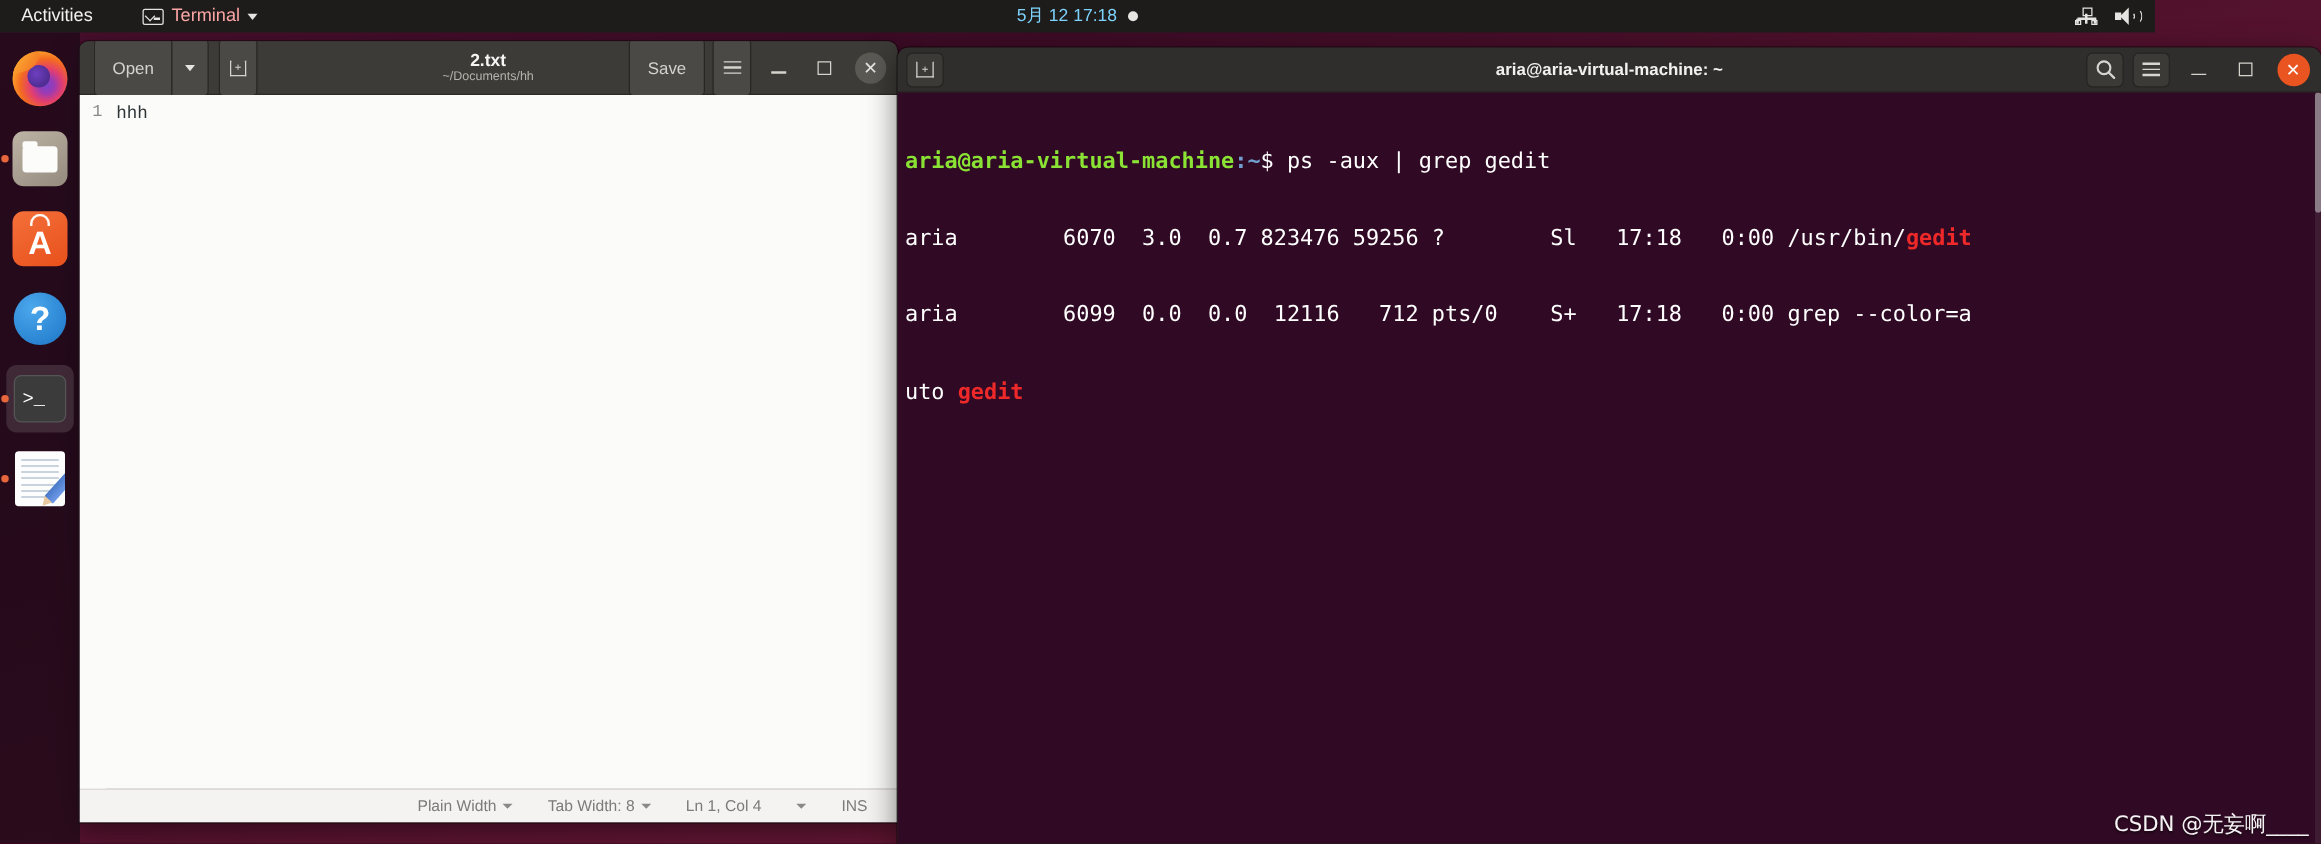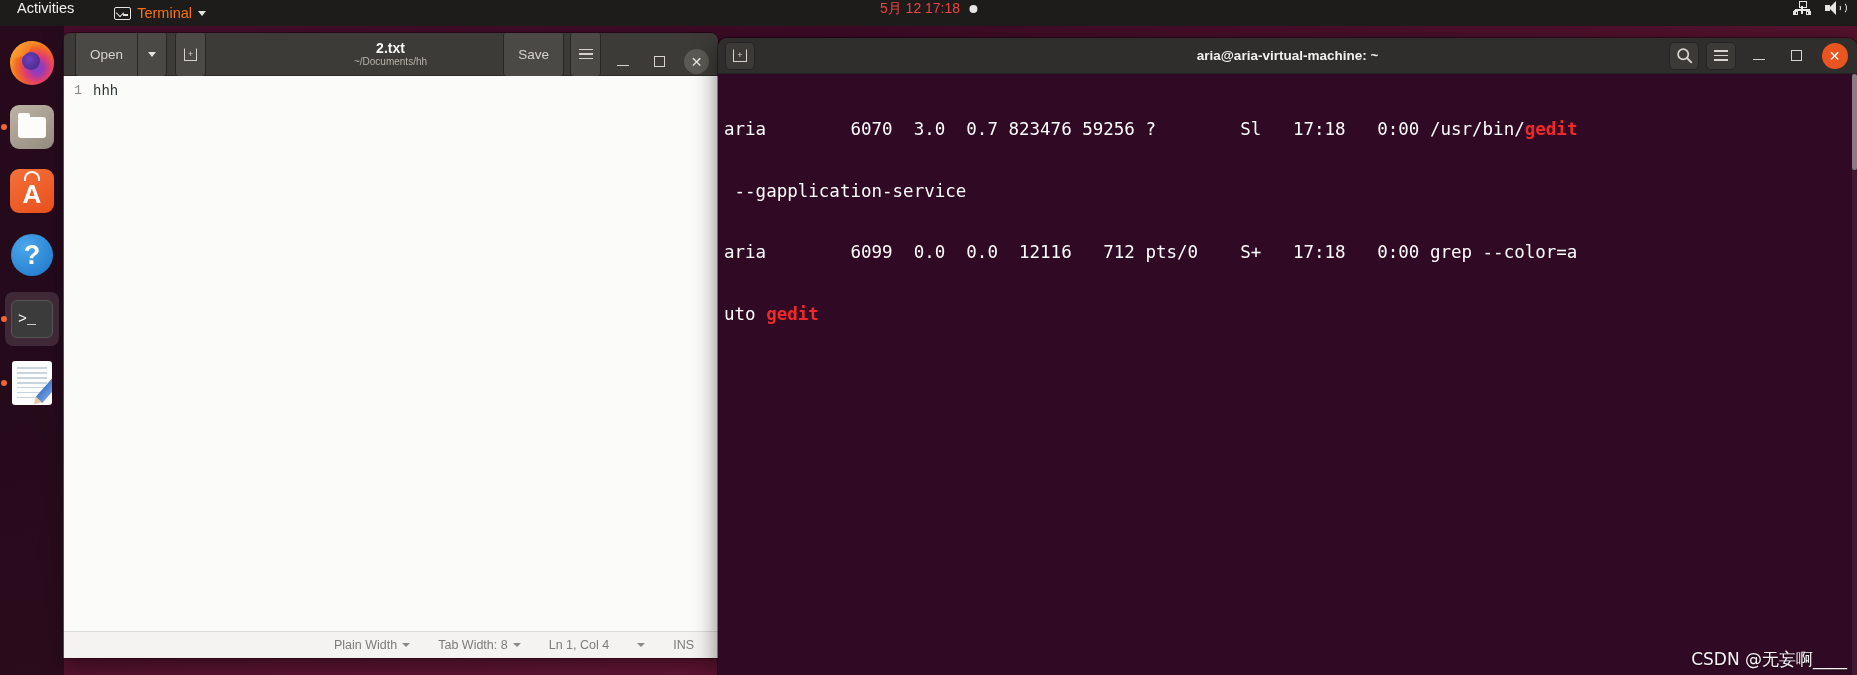--- a/index.html
+++ b/index.html
@@ -12,29 +12,29 @@
   #screen {
     position: relative;
     width: 1857px; height: 675px;
     background: linear-gradient(160deg, #4a0f2e 0%, #3d0b26 25%, #58132f 55%, #7a1b3c 100%);
     overflow: hidden;
   }
 
   
   #topbar {
     position: absolute; top: 0; left: 0;
-    width: 1857px; height: 26px;
+    width: 1724px; height: 26px;
     background: #1d1c1a;
-    display: flex; 
+    display: flex; align-items: center;
     color: #ffffff;
     font-size: 14px;
     z-index: 50;
   }
   .tb-activities { margin-left: 17px; color: #f2f1f0; font-size: 14.5px; }
-  .tb-app { display: flex; align-items: center; gap: 6px; margin-left: 40px; color: #f97316; font-size: 14.5px;}
+  .tb-app { display: flex; align-items: center; gap: 6px; margin-left: 40px; color: #fca5a5; font-size: 14.5px;}
   .tb-app-icon {
     width: 17px; height: 13px;
     border: 1.5px solid #e6e4e1; border-radius: 2px;
     position: relative;
     display: inline-block;
   }
   .tb-app-icon:before {
     content: ""; position: absolute; left: 2px; top: 2.5px;
     width: 5px; height: 5px;
     border-left: 1.5px solid #e6e4e1;
@@ -48,21 +48,21 @@
   .caret-down {
     width: 0; height: 0;
     border-left: 4.5px solid transparent;
     border-right: 4.5px solid transparent;
     border-top: 5px solid #e6e4e1;
     display: inline-block;
   }
   .tb-clock {
     position: absolute; left: 50%; transform: translateX(-50%);
     display: flex; align-items: center; gap: 9px;
-    color: #ef4444; font-size: 14px; white-space: nowrap;
+    color: #7dd3fc; font-size: 14px; white-space: nowrap;
   }
   .tb-dot { width: 8px; height: 8px; border-radius: 50%; background: #e8e6e3; display: inline-block;}
   .tb-right {
     position: absolute; right: 12px;
     display: flex; align-items: center; gap: 14px;
   }
   .ic-net { width: 18px; height: 14px; position: relative; }
   .ic-net:before {
     content:""; position:absolute; left:6px; top:0; width:6px; height:5px;
     border:1.6px solid #e6e4e1;
@@ -219,21 +219,21 @@
   .g-newtab .nt {
     width: 13px; height: 13px; border: 1.5px solid #d6d3cd; border-top-color: transparent;
     position: relative; font-size: 9px; color: #d6d3cd; line-height: 11px; text-align:center;
   }
   .g-title-wrap {
     position: absolute; left: 50%; transform: translateX(-50%);
     text-align: center; line-height: 1.15;
   }
   .g-title { color: #f6f5f4; font-size: 14px; font-weight: bold; }
   .g-subtitle { color: #b6b2ab; font-size: 10px; }
-  .g-right { margin-left: auto; display: flex; align-items: flex-end; gap: 6px; }
+  .g-right { margin-left: auto; display: flex; align-items: center; gap: 6px; }
   .g-save { padding: 0 14px; }
   .g-ham { width: 31px; padding: 0; flex-direction: column; gap: 3px; }
   .g-ham span { display:block; width:14px;height:1.6px;background:#d6d3cd; }
   .win-btn {
     width: 31px; height: 31px; display:flex;align-items:center;justify-content:center;
     color:#d6d3cd;
   }
   .win-min { font-size: 16px; }
   .win-min i { display:block; width:12px;height:1.6px;background:#d6d3cd; margin-top:8px;}
   .win-max i { display:block; width:11px;height:11px;border:1.6px solid #d6d3cd; }
@@ -491,22 +491,22 @@
           </div>
         <div class="win-btn win-max">
             <i></i>
           </div>
         <div class="win-btn">
           <span class="t-close">✕</span>
         </div>
       </div>
     </div>
     <div id="term-body">
+      <div class="tl"><span class="c-user">aria@aria-virtual-machine</span><span class="c-host">:~</span><span class="c-dollar">$ </span><span class="c-plain">ps -aux | grep gedit</span></div>
       <div class="tl"><span class="c-plain">aria        6070  3.0  0.7 823476 59256 ?        Sl   17:18   0:00 /usr/bin/</span><span class="c-red">gedit</span></div>
-      <div class="tl"><span class="c-plain"> --gapplication-service</span></div>
       <div class="tl"><span class="c-plain">aria        6099  0.0  0.0  12116   712 pts/0    S+   17:18   0:00 grep --color=a</span></div>
       <div class="tl"><span class="c-plain">uto </span><span class="c-red">gedit</span></div>
       <div class="t-scrollbar"><i></i></div>
     </div>
   </div>
 
   <div id="watermark">CSDN @无妄啊____</div>
 </div>
 
 </body></html>

